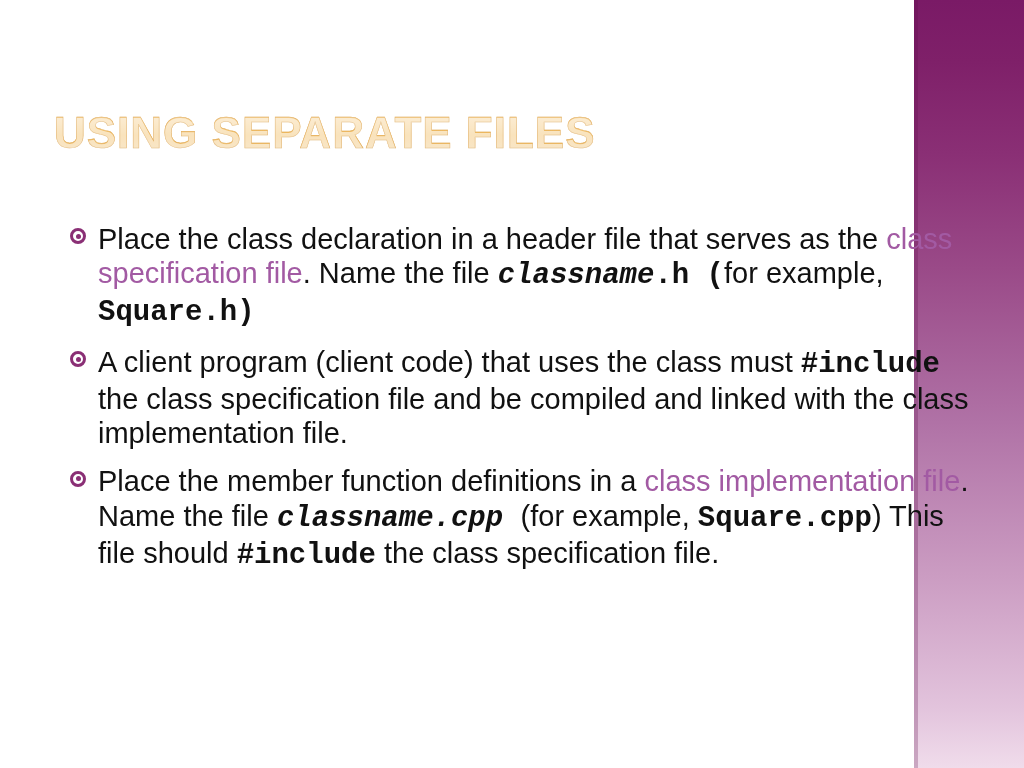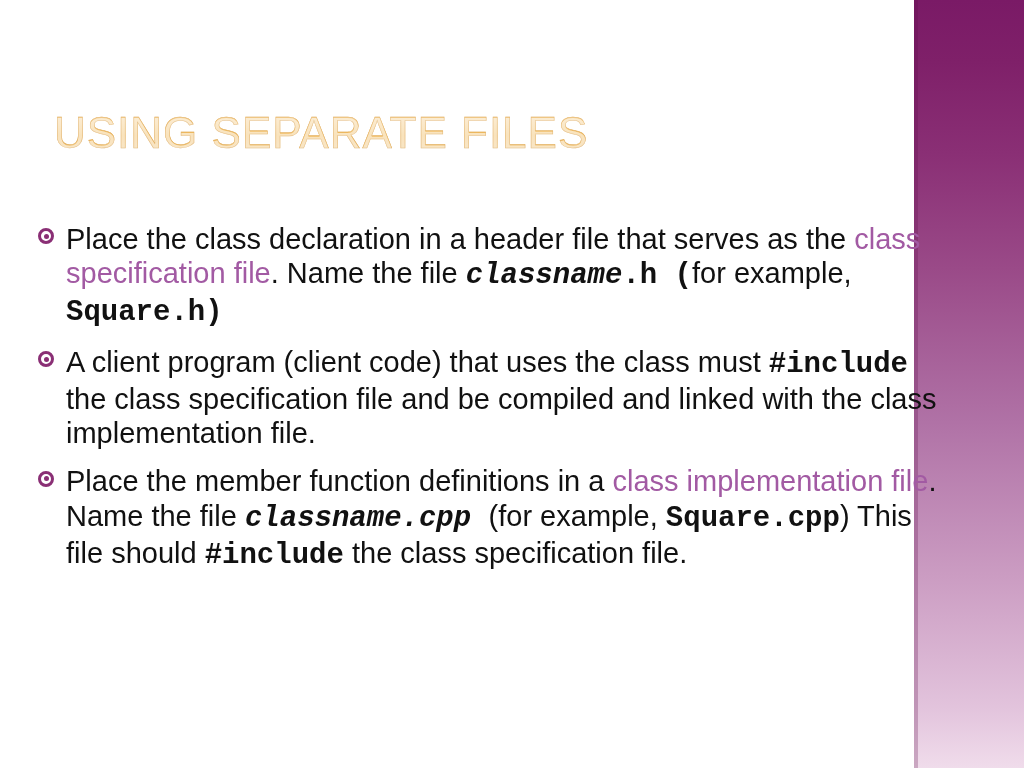--- a/index.html
+++ b/index.html
@@ -30,32 +30,32 @@
     position: absolute;
     top: 0; left: 0; right: 0; bottom: 0;
     padding: 0;
   }
   .title {
     position: absolute;
     left: 54px;
     top: 108px;
     font-size: 44px;
     letter-spacing: 1px;
-    font-weight: 400;
+    font-weight: 700;
     text-transform: uppercase;
     background: linear-gradient(180deg, #f6d9a8 0%, #f4c87d 30%, #f0b858 55%, #eebf6f 80%, #f3d9ad 100%);
     -webkit-background-clip: text;
     background-clip: text;
     color: transparent;
     -webkit-text-stroke: 0.5px rgba(210,155,80,0.55);
     text-shadow: 0 1px 0 rgba(255,255,255,0.6);
   }
   ul.bullets {
     position: absolute;
-    left: 38px;
+    left: 70px;
     top: 222px;
     width: 918px;
     list-style: none;
     color: #111;
     font-size: 29px;
     line-height: 1.18;
   }
   ul.bullets > li {
     position: relative;
     padding-left: 28px;

